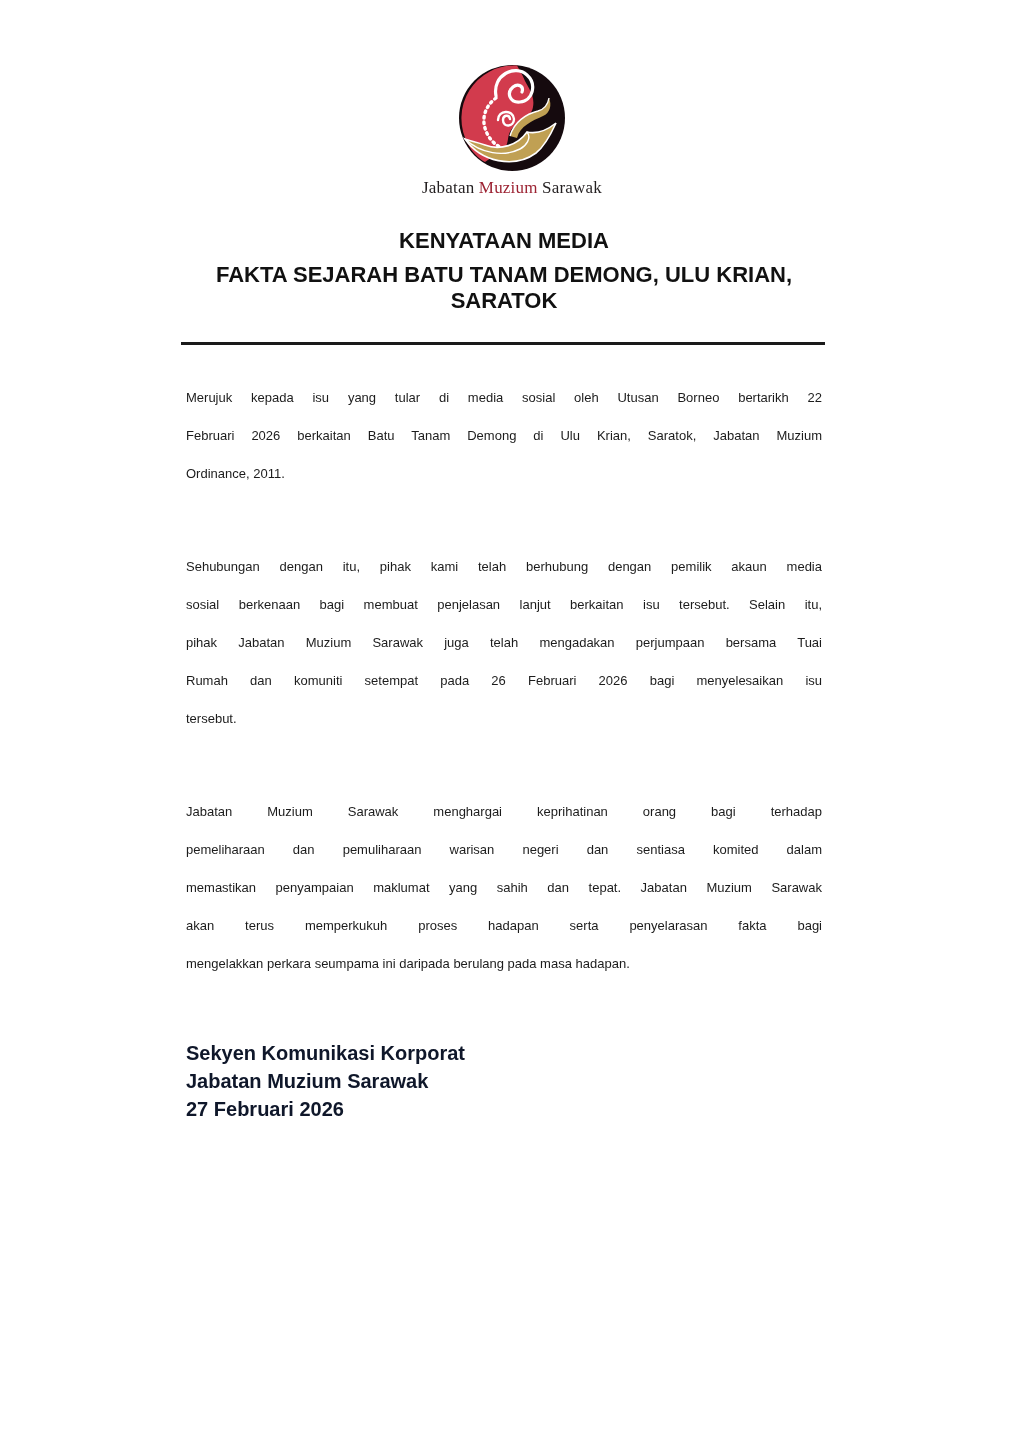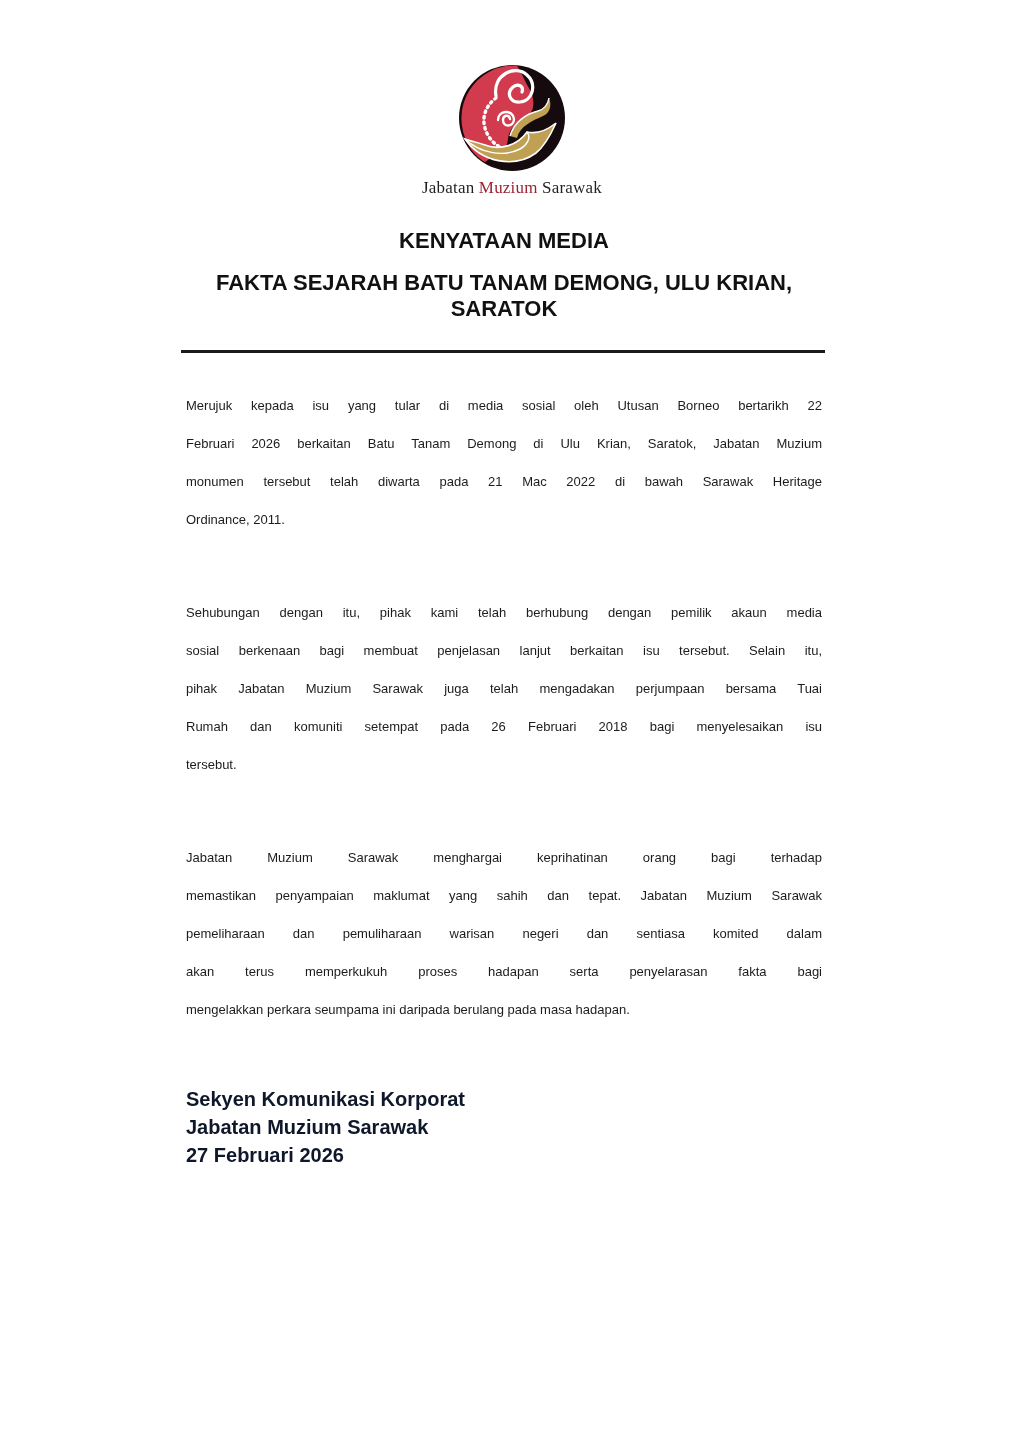--- a/index.html
+++ b/index.html
@@ -37,21 +37,21 @@
 
   .doc-title {
     margin-top: 30px;
     text-align: center;
     font-size: 22px;
     font-weight: bold;
     line-height: 26px;
     color: #111111;
   }
   .doc-subtitle {
-    margin-top: 16px;
+    margin-top: 8px;
     text-align: center;
     font-size: 22px;
     font-weight: bold;
     line-height: 26px;
     color: #111111;
   }
 
   .title-divider {
     margin-top: 28px;
     margin-left: -5px;
@@ -126,36 +126,35 @@
   <div class="content">
 
     <div class="doc-title">KENYATAAN MEDIA</div>
     <div class="doc-subtitle">FAKTA SEJARAH BATU TANAM DEMONG, ULU KRIAN, SARATOK</div>
 
     <hr class="title-divider">
 
     <div class="paragraph first">
       <div class="line">Merujuk kepada isu yang tular di media sosial oleh Utusan Borneo bertarikh 22</div>
       <div class="line">Februari 2026 berkaitan Batu Tanam Demong di Ulu Krian, Saratok, Jabatan Muzium</div>
-      <div class="line">monumen tersebut telah diwarta pada 21 Mac 2022 di bawah Sarawak Heritage</div>
       <div class="line last">Ordinance, 2011.</div>
     </div>
 
     <div class="paragraph">
       <div class="line">Sehubungan dengan itu, pihak kami telah berhubung dengan pemilik akaun media</div>
       <div class="line">sosial berkenaan bagi membuat penjelasan lanjut berkaitan isu tersebut. Selain itu,</div>
       <div class="line">pihak Jabatan Muzium Sarawak juga telah mengadakan perjumpaan bersama Tuai</div>
-      <div class="line">Rumah dan komuniti setempat pada 26 Februari 2018 bagi menyelesaikan isu</div>
+      <div class="line">Rumah dan komuniti setempat pada 26 Februari 2026 bagi menyelesaikan isu</div>
       <div class="line last">tersebut.</div>
     </div>
 
     <div class="paragraph">
       <div class="line">Jabatan Muzium Sarawak menghargai keprihatinan orang bagi terhadap</div>
+      <div class="line">pemeliharaan dan pemuliharaan warisan negeri dan sentiasa komited dalam</div>
       <div class="line">memastikan penyampaian maklumat yang sahih dan tepat. Jabatan Muzium Sarawak</div>
-      <div class="line">pemeliharaan dan pemuliharaan warisan negeri dan sentiasa komited dalam</div>
       <div class="line">akan terus memperkukuh proses hadapan serta penyelarasan fakta bagi</div>
       <div class="line last">mengelakkan perkara seumpama ini daripada berulang pada masa hadapan.</div>
     </div>
 
     <div class="signature">
       <div>Sekyen Komunikasi Korporat</div>
       <div>Jabatan Muzium Sarawak</div>
       <div>27 Februari 2026</div>
     </div>
 

